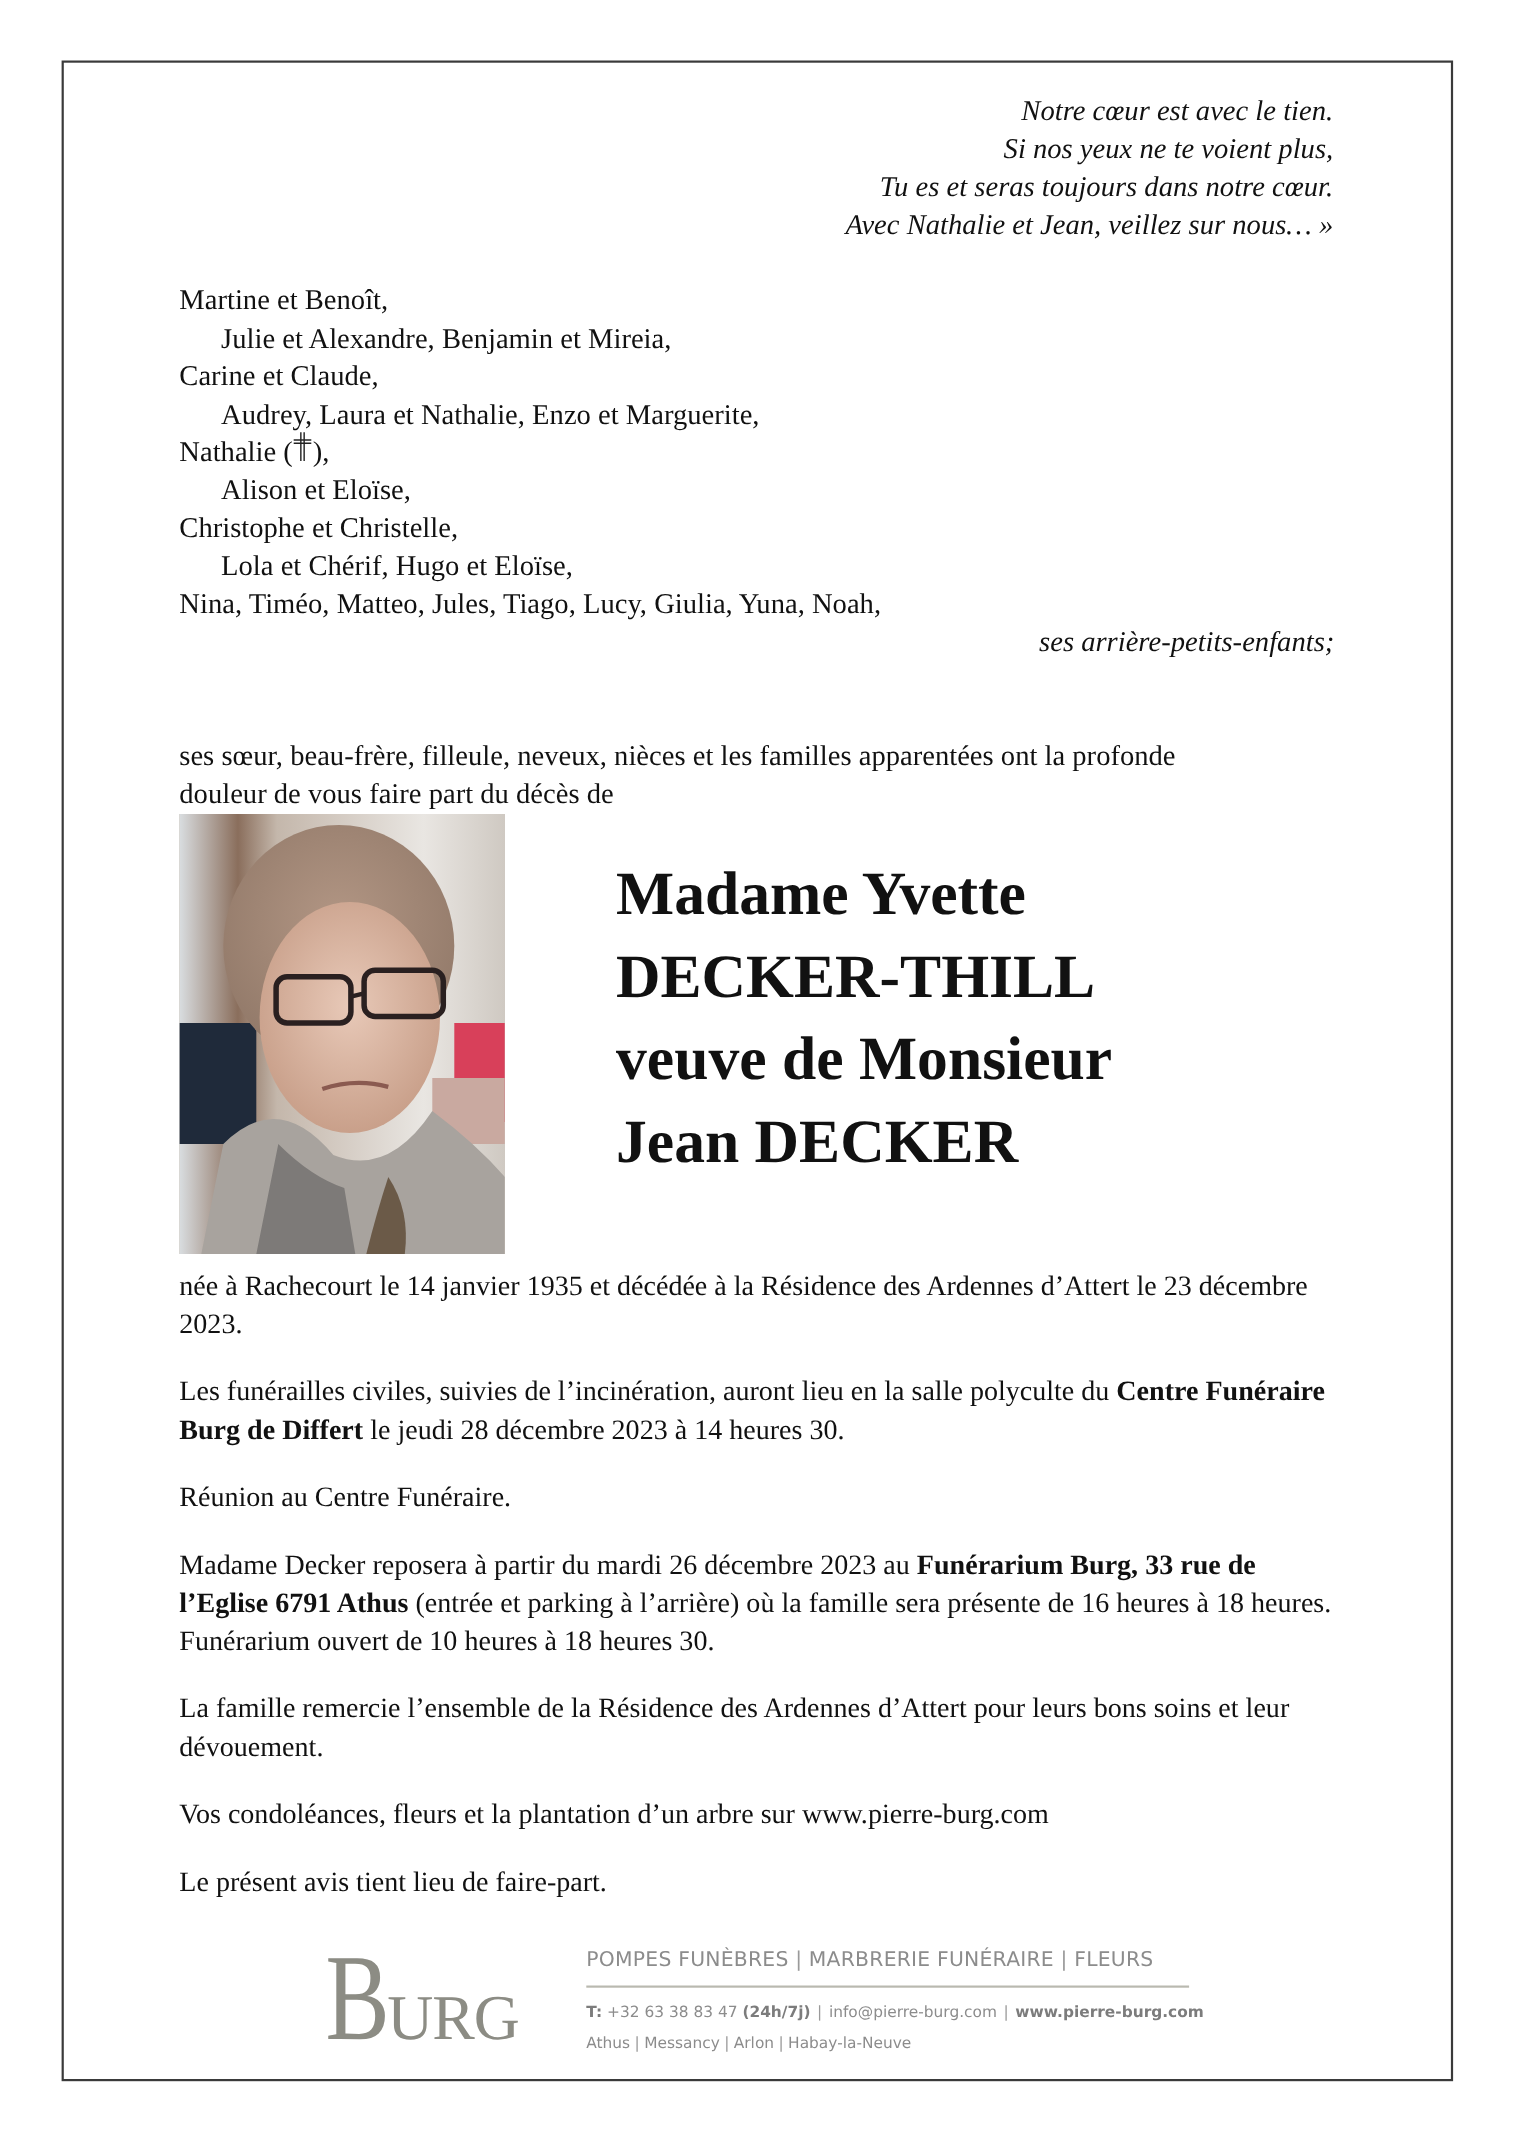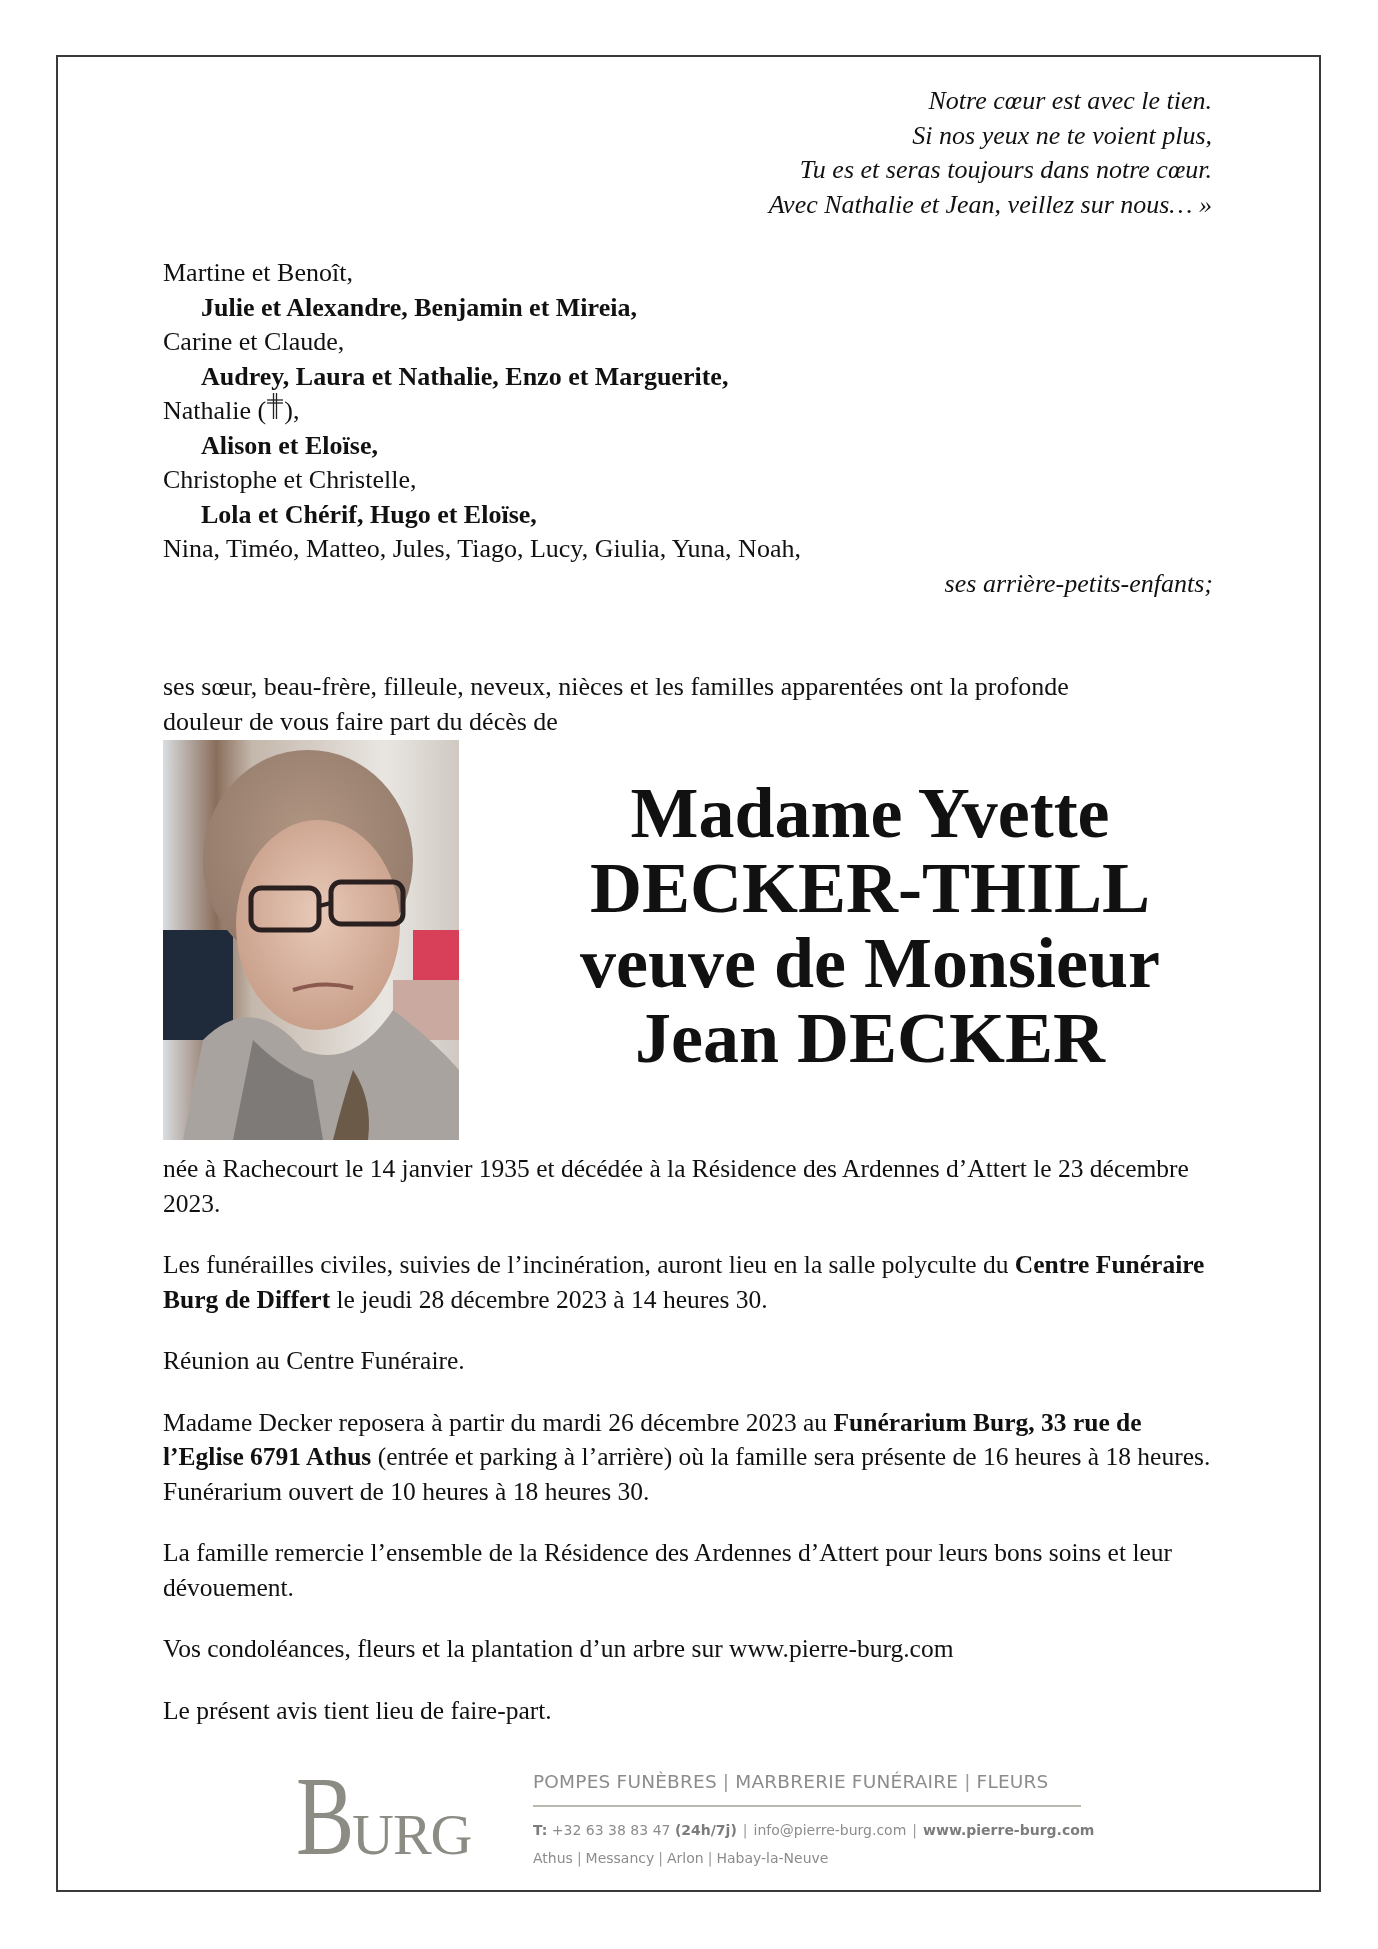--- a/index.html
+++ b/index.html
@@ -12,37 +12,37 @@
   .quote {
     position: absolute; right: 166px; top: 84px; width: 900px;
     text-align: right; font-style: italic; font-size: 26px; line-height: 34.5px;
   }
   .quote div { white-space: nowrap; }
   .family {
     position: absolute; left: 163px; top: 256px; width: 1050px;
     font-size: 26px; line-height: 34.5px;
   }
   .family .line { white-space: nowrap; }
-  .family .indent { padding-left: 38px; font-weight: bold; }
+  .family .indent { padding-left: 38px; }
   .family .role { text-align: right; font-style: italic; }
   .cross {
     display: inline-block; position: relative; width: 18px; height: 24px; vertical-align: -2px;
   }
   .cross svg { position: absolute; left: 0; top: -6px; }
   .announce {
     position: absolute; left: 163px; top: 670px; width: 1060px;
     font-size: 26px; line-height: 34.5px;
   }
   .photo {
     position: absolute; left: 163px; top: 740px; width: 296px; height: 400px;
     overflow: hidden; background: #c9c3bb;
   }
   .name-block {
     position: absolute; left: 560px; top: 776px; width: 620px;
-    text-align: center; font-weight: bold; font-size: 72px; line-height: 75px;
+    font-weight: bold; font-size: 56px; line-height: 75px;
   }
   .name-block div { white-space: nowrap; }
   .body-text {
     position: absolute; left: 163px; top: 1152px; width: 1060px;
     font-size: 25.5px; line-height: 34.5px;
   }
   .body-text p { margin: 0 0 27px 0; }
   .body-text b { font-weight: bold; }
   .footer-logo {
     position: absolute; left: 296px; top: 1770px; width: 190px; height: 90px;

